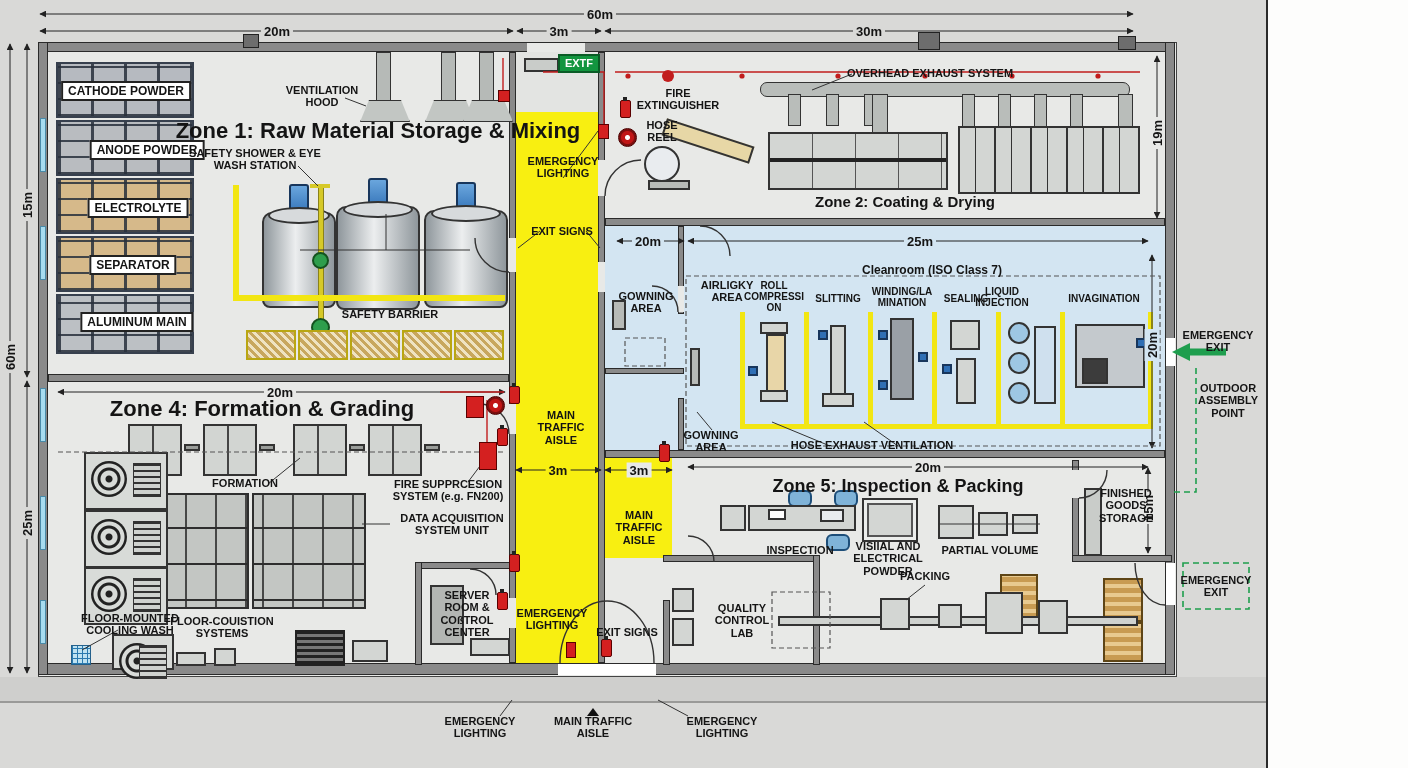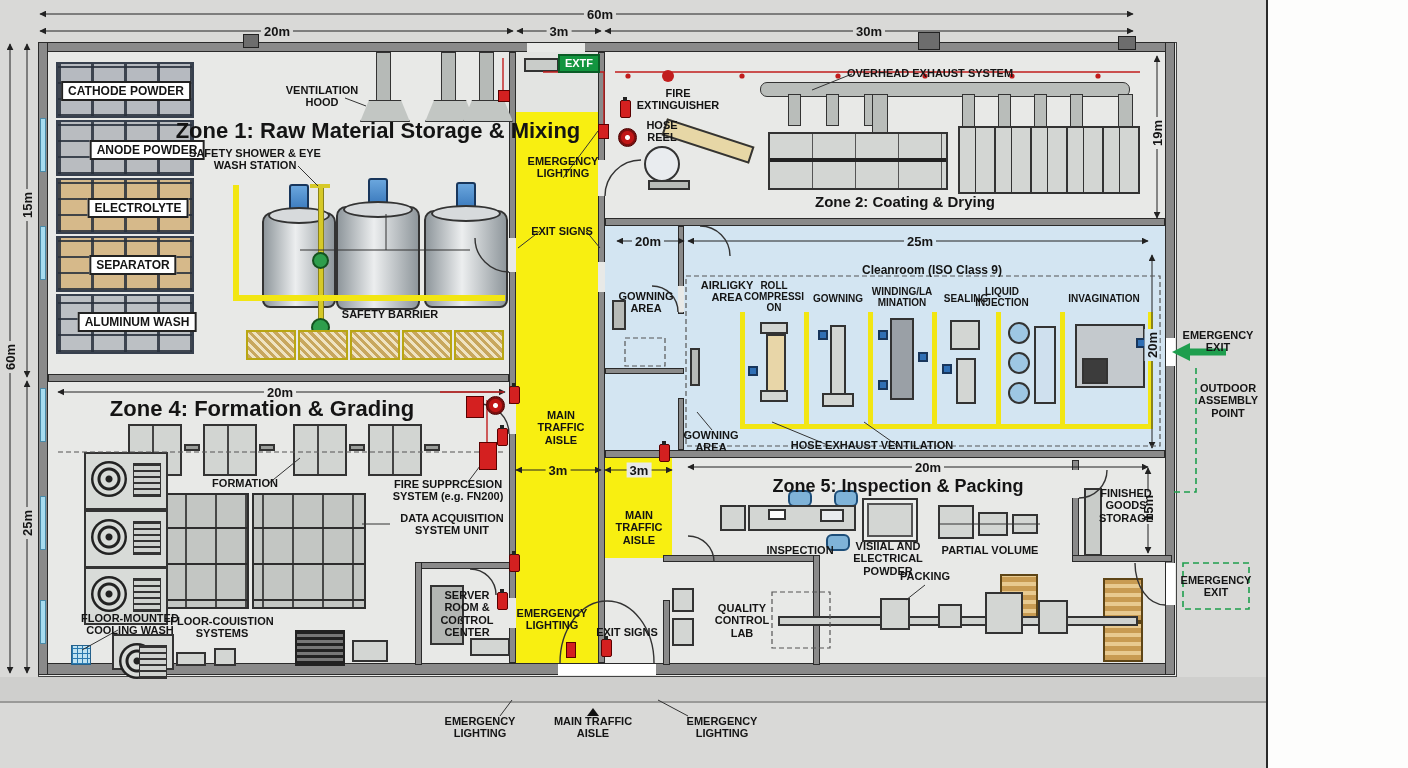--- a/index.html
+++ b/index.html
@@ -244,21 +244,21 @@
 
   <div class="rack eq" style="left:56px;top:62px;width:134px;height:52px"></div>
   <div class="rack eq" style="left:56px;top:120px;width:134px;height:52px;background-color:#b9bcc0"></div>
   <div class="rack eq" style="left:56px;top:178px;width:134px;height:52px;background-color:#d6b98a"></div>
   <div class="rack eq" style="left:56px;top:236px;width:134px;height:52px;background-color:#d6b98a"></div>
   <div class="rack eq" style="left:56px;top:294px;width:134px;height:56px;background-color:#bcc0c4"></div>
   <div class="wb" style="left:126px;top:91px">CATHODE POWDER</div>
   <div class="wb" style="left:147px;top:150px">ANODE POWDER</div>
   <div class="wb" style="left:138px;top:208px">ELECTROLYTE</div>
   <div class="wb" style="left:133px;top:265px">SEPARATOR</div>
-  <div class="wb" style="left:137px;top:322px">ALUMINUM WASH</div>
+  <div class="wb" style="left:137px;top:322px">ALUMINUM MAIN</div>
 
   <div class="stem eq" style="left:376px;top:52px"></div>
   <div class="stem eq" style="left:441px;top:52px"></div>
   <div class="stem eq" style="left:479px;top:52px"></div>
   <div class="hood eq" style="left:360px;top:100px"></div>
   <div class="hood eq" style="left:425px;top:100px"></div>
   <div class="hood eq" style="left:463px;top:100px"></div>
 
   <div class="motor eq" style="left:289px;top:184px"></div>
   <div class="motor eq" style="left:368px;top:178px"></div>
@@ -428,36 +428,36 @@
   <div class="dlbl vd onfloor" style="left:1148px;top:508px">15m</div>
   <div class="dlbl onblue" style="left:920px;top:241px">25m</div>
   <div class="dlbl onblue" style="left:648px;top:241px">20m</div>
   <div class="dlbl onfloor" style="left:280px;top:392px">20m</div>
   <div class="dlbl onfloor" style="left:928px;top:467px">20m</div>
   <div class="dlbl onyel" style="left:558px;top:470px">3m</div>
   <div class="dlbl onfloor" style="left:639px;top:470px">3m</div>
 
   <div class="lbl t1" style="left:378px;top:131px">Zone 1: Raw Material Storage &amp; Mixing</div>
   <div class="lbl t2" style="left:905px;top:202px">Zone 2: Coating &amp; Drying</div>
-  <div class="lbl sub" style="left:932px;top:271px">Cleanroom (ISO Class 9)</div>
+  <div class="lbl sub" style="left:932px;top:271px">Cleanroom (ISO Class 7)</div>
   <div class="lbl t1" style="left:262px;top:409px">Zone 4: Formation &amp; Grading</div>
   <div class="lbl t5" style="left:898px;top:486px">Zone 5: Inspection &amp; Packing</div>
 
   <div class="lbl" style="left:322px;top:96px;width:88px">VENTILATION HOOD</div>
   <div class="lbl" style="left:255px;top:159px;width:150px">SAFETY SHOWER &amp; EYE WASH STATION</div>
   <div class="lbl" style="left:390px;top:314px;width:130px">SAFETY BARRIER</div>
   <div class="lbl" style="left:563px;top:167px;width:82px">EMERGENCY LIGHTING</div>
   <div class="lbl" style="left:562px;top:231px;width:80px">EXIT SIGNS</div>
   <div class="lbl" style="left:678px;top:99px;width:92px">FIRE EXTINGUISHER</div>
   <div class="lbl" style="left:662px;top:131px;width:46px">HOSE REEL</div>
   <div class="lbl nw" style="left:930px;top:73px">OVERHEAD EXHAUST SYSTEM</div>
   <div class="lbl" style="left:646px;top:302px;width:62px">GOWNING AREA</div>
   <div class="lbl" style="left:727px;top:291px;width:60px">AIRLIGKY AREA</div>
   <div class="lbl s10" style="left:774px;top:297px;width:66px">ROLL COMPRESSION</div>
-  <div class="lbl s10" style="left:838px;top:299px;width:60px">GOWNING</div>
+  <div class="lbl s10" style="left:838px;top:299px;width:60px">SLITTING</div>
   <div class="lbl s10" style="left:902px;top:297px;width:64px">WINDING/LAMINATION</div>
   <div class="lbl s10" style="left:966px;top:299px;width:60px">SEALING</div>
   <div class="lbl s10" style="left:1002px;top:297px;width:60px">LIQUID INJECTION</div>
   <div class="lbl s10" style="left:1104px;top:299px;width:90px">INVAGINATION</div>
   <div class="lbl" style="left:711px;top:441px;width:62px">GOWNING AREA</div>
   <div class="lbl nw" style="left:872px;top:445px">HOSE EXHAUST VENTILATION</div>
   <div class="lbl" style="left:561px;top:427px;width:56px">MAIN TRAFFIC AISLE</div>
   <div class="lbl" style="left:639px;top:527px;width:56px">MAIN TRAFFIC AISLE</div>
   <div class="lbl nw" style="left:245px;top:483px">FORMATION</div>
   <div class="lbl" style="left:448px;top:490px;width:142px">FIRE SUPPRCESION SYSTEM (e.g. FN200)</div>

